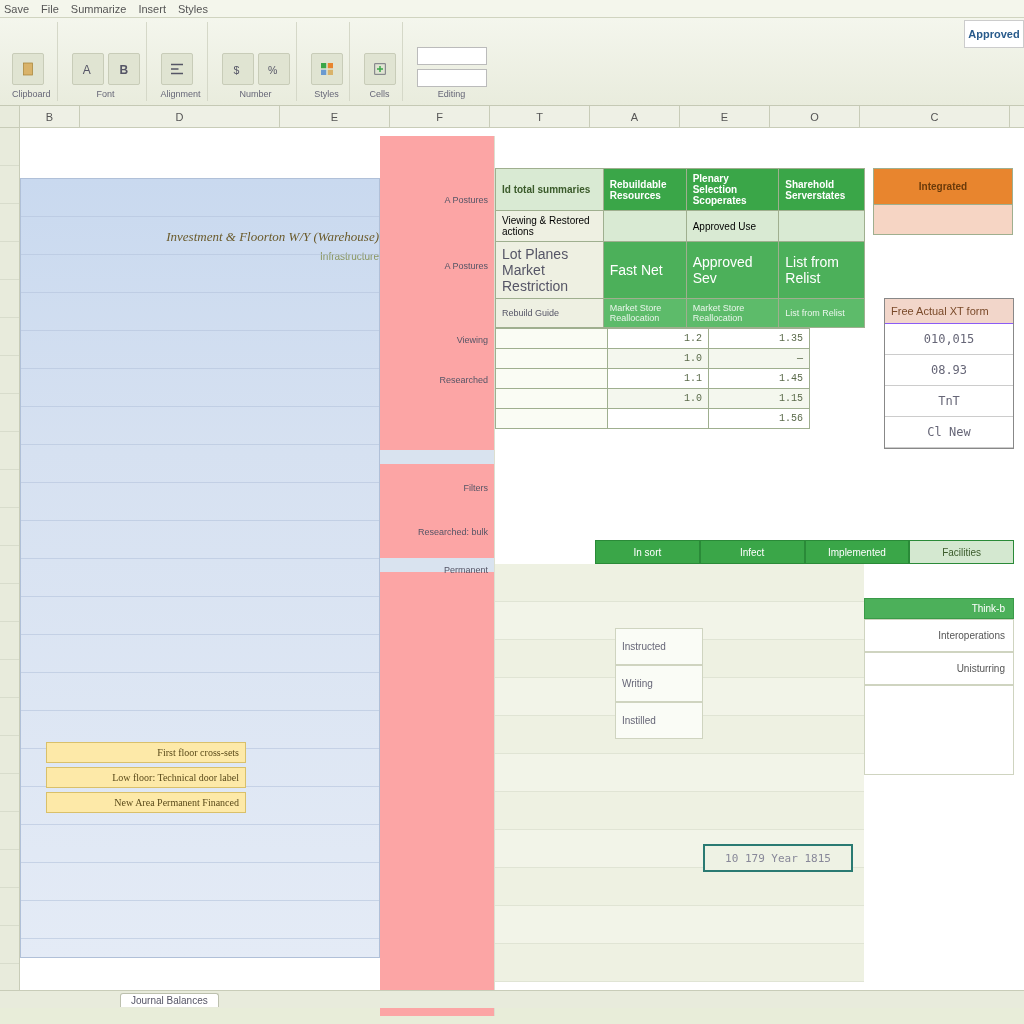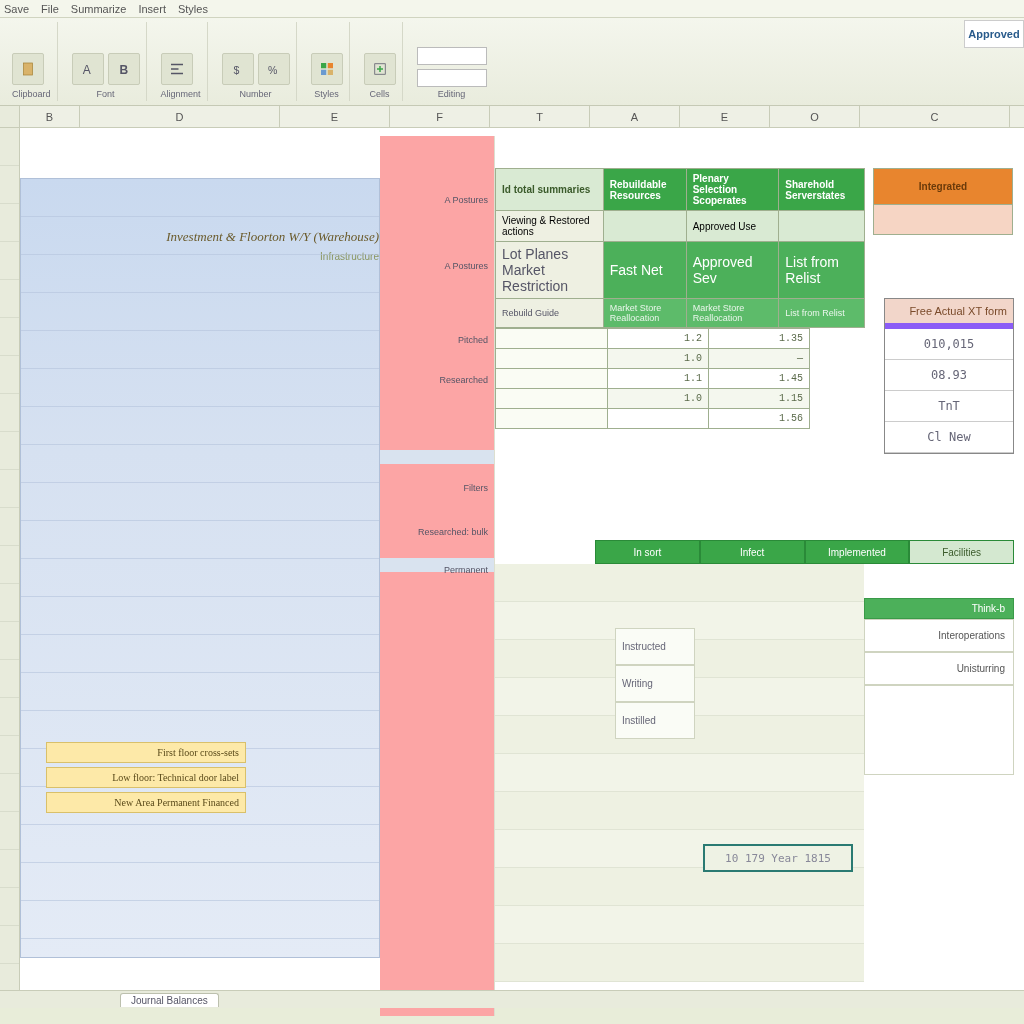--- a/index.html
+++ b/index.html
@@ -60,35 +60,35 @@
   .hdr-peach td { background:#f6d5c4; color:#7a4a2a; }
   
   .sub-green td { background:#4cb05a; color:#fff; font-size:14px; }
   .sub-green2 td { background:#5dbb6a; color:#eaf6ec; font-size:9px; }
   
   .num-cell { text-align:right; font-family:"Consolas","Courier New",monospace; color:#5a6a4a; background:#fff;}
   .num-cell.alt { background:#f4f7ee;}
   
   
   .result-box { position:absolute; right:10px; top:170px; width:130px; border:1px solid #888; background:#fff;}
-  .result-box .rh { background:#f2d6ca; color:#7a4a2a; padding:6px; font-size:11px; text-align:right; border-bottom:6px solid #8b5cf6;}
+  .result-box .rh { background:#f2d6ca; color:#7a4a2a; padding:6px; font-size:11px; text-align:left; border-bottom:1px solid #8b5cf6;}
   .result-box .rv { padding:8px 6px; text-align:center; font-family:Consolas,monospace; color:#667; border-bottom:1px solid #ccc; font-size:12px;}
   
   
   .green-strip2 { position:absolute; left:100px; top:412px; right:10px; height:24px; display:flex;}
   .green-strip2 div { flex:1; background:#3aa648; color:#fff; border:1px solid #2a8a38; display:flex; align-items:center; justify-content:center; font-size:10px;}
   .green-strip2 .lite { background:#d4e8d0; color:#3a5a2a;}
   
   
   .lower-col { position:absolute; right:10px; top:470px; width:150px;}
   .lower-col .lh { background:#4cb05a; color:#fff; padding:4px 8px; font-size:10px; text-align:right; border:1px solid #3a9a48;}
   .lower-col .lc { background:#fff; border:1px solid #cfd4c0; padding:10px 8px; font-size:10px; text-align:right; color:#555;}
   
   
-  .mid-words { position:absolute; left:120px; top:500px; width:80px;border-radius:9px;}
+  .mid-words { position:absolute; left:120px; top:500px; width:88px;border-radius:9px;}
   .mid-words div { border:1px solid #cfd4c0; background:#fafcf6; padding:12px 6px; font-size:10px; color:#667; text-align:left;}
   
   
   .sel-cell { position:absolute; left:208px; top:716px; width:150px; height:28px; border:2px solid #2a7a72; background:#eef2e4; display:flex; align-items:center; justify-content:center; font-family:Consolas,monospace; color:#889; font-size:11px;}
   
   .plain-cells { position:absolute; left:0; top:436px; right:160px; bottom:0;}
   .plain-cells .pr { height:38px; border-bottom:1px solid #e0e4d4; background:#f2f4e8;}
   .plain-cells .pr:nth-child(odd){ background:#eef1e2;}
   
   
@@ -258,21 +258,21 @@
       <div class="note">Low floor: Technical door label</div>
       <div class="note">New Area Permanent Financed</div>
     </div>
   </div>
 
   <div class="mid-col">
     <div class="mstripe" style="top:314px"></div>
     <div class="mstripe" style="top:422px"></div>
     <div class="mlabel" style="top:60px">A Postures</div>
     <div class="mlabel" style="top:126px">A Postures</div>
-    <div class="mlabel" style="top:200px">Pitched</div>
+    <div class="mlabel" style="top:200px">Viewing</div>
     <div class="mlabel" style="top:240px">Researched</div>
     <div class="mlabel" style="top:348px">Filters</div>
     <div class="mlabel" style="top:392px">Researched: bulk</div>
     <div class="mlabel" style="top:430px">Permanent</div>
   </div>
 
   <div class="data-region">
 
     <div class="plain-cells">
       <div class="pr"></div>

